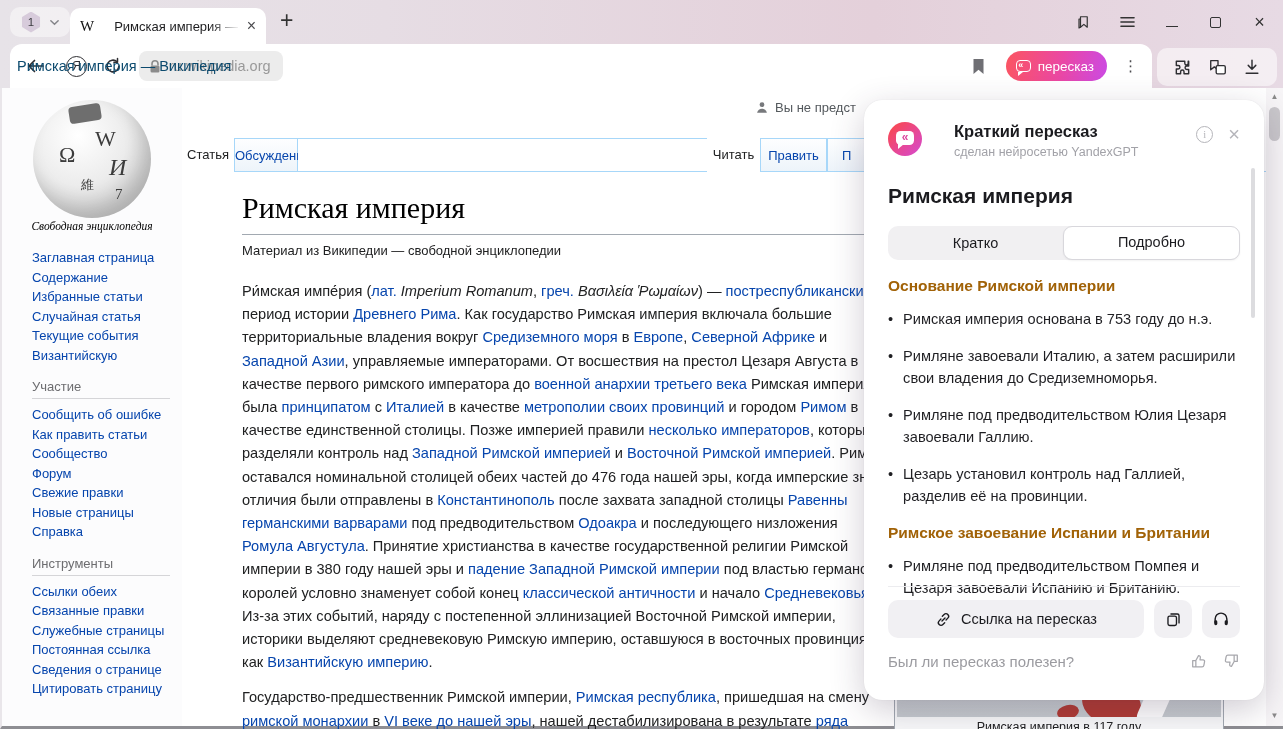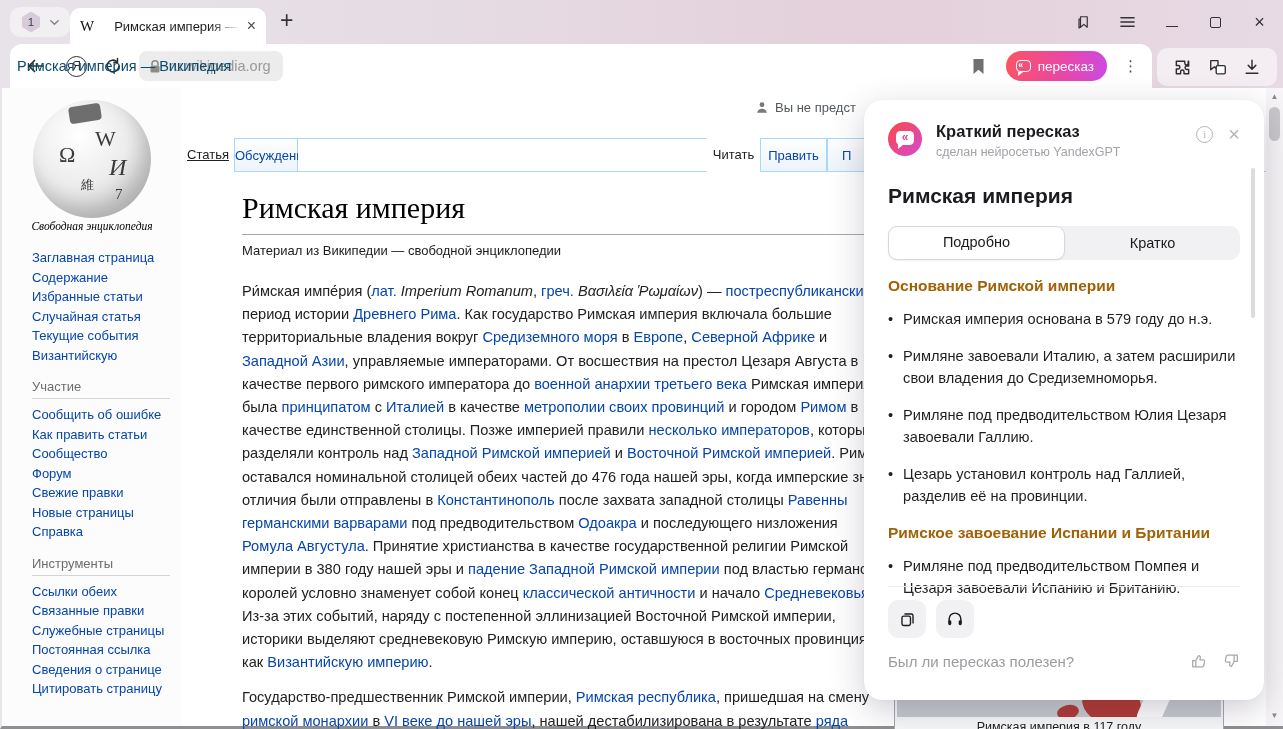--- a/index.html
+++ b/index.html
@@ -86,21 +86,21 @@
   
   .wcontent { position:absolute; left:180px; top:0; right:17px; bottom:0; background:#fff; }
   .user-bar { position:absolute; left:573px; top:12px; display:flex; align-items:center; gap:6px;
     font-size:13px; color:#54595d; white-space:nowrap; }
   .tabrow { position:absolute; left:0; top:50px; right:0; height:34px; font-size:13px; }
   .tabrow::after { content:""; position:absolute; left:0; right:0; bottom:0; height:1px; background:#a7d7f9; }
   .wtab { position:absolute; top:0; text-align:center; line-height:33px; height:33px; cursor:pointer; }
   .wtab.on { height:34px; line-height:34px; background:#fff; color:#202122; z-index:2; }
   .wtab.off { background:linear-gradient(180deg,#fdfeff,#edf4fa); border:1px solid #a7d7f9;
     border-bottom:0; color:#0645ad; }
-  .t-article { left:0; width:52px;text-decoration:underline; }
+  .t-article { left:0; width:52px; }
   .t-talk { left:52px; width:64px; }
   .tab-spacer { position:absolute; left:116px; width:409px; top:0; height:33px; background:#fff;
     border-top:1px solid #a7d7f9; }
   .t-read { left:525px; width:53px; }
   .t-edit { left:578px; width:67px; }
   .t-edit2 { left:645px; width:92px; text-align:left; padding-left:14px; }
 
   .article { position:absolute; left:60px; top:102px; width:648px; }
   .atitle { font-family:"Liberation Serif",serif; font-weight:normal; font-size:30px; color:#000;
     line-height:36px; padding-bottom:8px; border-bottom:1px solid #a2a9b1; }
@@ -129,21 +129,21 @@
   .gpt { position:absolute; left:862px; top:12px; width:400px; height:600px; background:#fff;
     border-radius:18px; box-shadow:0 10px 34px rgba(60,40,70,.24), 0 0 1px rgba(0,0,0,.12);
     padding:22px 24px; z-index:10; }
   .ghead { display:flex; align-items:flex-start; }
   .gicon { position:relative; width:34px; height:34px; border-radius:50%; flex:0 0 34px;
     background:linear-gradient(135deg,#f9484f 8%,#e5489c 60%,#d44ad0 100%); }
   .gbubble { position:absolute; left:8px; top:9px; width:18px; height:14px; background:#fff; border-radius:4.5px; }
   .gbubble span { display:block; text-align:center; color:#dc479f; font-weight:bold; font-size:12px; line-height:13px; }
   .gbubble::after { content:""; position:absolute; left:1.5px; bottom:-4px; width:0; height:0;
     border-left:6px solid #fff; border-bottom:5px solid transparent; }
-  .ghtxt { margin-left:14px; flex:1; }
+  .ghtxt { margin-left:32px; flex:1; }
   .gtitle { font-size:16.5px; font-weight:bold; color:#1b1b1f; }
   .gsub { font-size:12.5px; color:#a2a2a8; margin-top:4px; }
   .gctrl { display:flex; align-items:center; gap:15px; margin-top:2px; }
   .info-circle { width:17px; height:17px; border:1.5px solid #b5b5ba; border-radius:50%;
     display:flex; align-items:center; justify-content:center; font-size:10.5px; color:#b5b5ba;
     font-family:"Liberation Serif",serif; cursor:default; }
   .gclose { font-size:20px; color:#b5b5ba; line-height:1; cursor:default; }
   .gheading { font-size:21px; font-weight:bold; color:#1b1b1f; margin-top:25px; }
   .gseg { margin-top:18px; height:34px; background:#f1f0f2; border-radius:10px; display:flex; }
   .seg { flex:1; text-align:center; line-height:34px; font-size:14.5px; color:#1b1b1f; cursor:pointer; }
@@ -363,28 +363,28 @@
           <div class="gtitle">Краткий пересказ</div>
           <div class="gsub">сделан нейросетью YandexGPT</div>
         </div>
         <div class="gctrl">
           <span class="info-circle">i</span>
           <span class="gclose">×</span>
         </div>
       </div>
       <div class="gheading">Римская империя</div>
       <div class="gseg">
+        <span class="seg">Кратко</span>
         <span class="seg sel">Подробно</span>
-        <span class="seg">Кратко</span>
       </div>
       <div class="gbody">
           <div class="sum-h">Основание Римской империи</div>
           <div class="sum-li">
             <span class="dot">•</span>
-            <span>Римская империя основана в 579 году до н.э.</span>
+            <span>Римская империя основана в 753 году до н.э.</span>
           </div>
           <div class="sum-li">
             <span class="dot">•</span>
             <span>Римляне завоевали Италию, а затем расширили свои владения до Средиземноморья.</span>
           </div>
           <div class="sum-li">
             <span class="dot">•</span>
             <span>Римляне под предводительством Юлия Цезаря завоевали Галлию.</span>
           </div>
           <div class="sum-li">
@@ -392,20 +392,26 @@
             <span>Цезарь установил контроль над Галлией, разделив её на провинции.</span>
           </div>
           <div class="sum-h">Римское завоевание Испании и Британии</div>
           <div class="sum-li">
             <span class="dot">•</span>
             <span>Римляне под предводительством Помпея и Цезаря завоевали Испанию и Британию.</span>
           </div>
         </div>
       <div class="gdivider"></div>
       <div class="gbtnrow">
+        <span class="glink-btn">
+          <svg width="17" height="17" viewBox="0 0 20 20">
+              <path d="M8.2 11.8l3.6-3.6M7 9.5L4.9 11.6a3.1 3.1 0 0 0 4.4 4.4l2.1-2.1M13 10.5l2.1-2.1a3.1 3.1 0 0 0-4.4-4.4L8.6 6.1" fill="none" stroke="#1b1b1f" stroke-width="1.6" stroke-linecap="round"></path>
+            </svg>
+          <span>Ссылка на пересказ</span>
+        </span>
         <span class="gsq-btn">
           <svg width="17" height="17" viewBox="0 0 20 20">
               <rect x="3.5" y="6" width="10" height="11" rx="2" fill="none" stroke="#1b1b1f" stroke-width="1.6"></rect>
               <path d="M7 3.5h7.5A2 2 0 0 1 16.5 5.5V14" fill="none" stroke="#1b1b1f" stroke-width="1.6" stroke-linecap="round"></path>
             </svg>
         </span>
         <span class="gsq-btn">
           <svg width="18" height="18" viewBox="0 0 20 20">
               <path d="M3.5 14v-4a6.5 6.5 0 0 1 13 0v4" fill="none" stroke="#1b1b1f" stroke-width="1.6" stroke-linecap="round"></path>
               <rect x="2.5" y="11.5" width="3.4" height="5.5" rx="1.6" fill="#1b1b1f"></rect>

